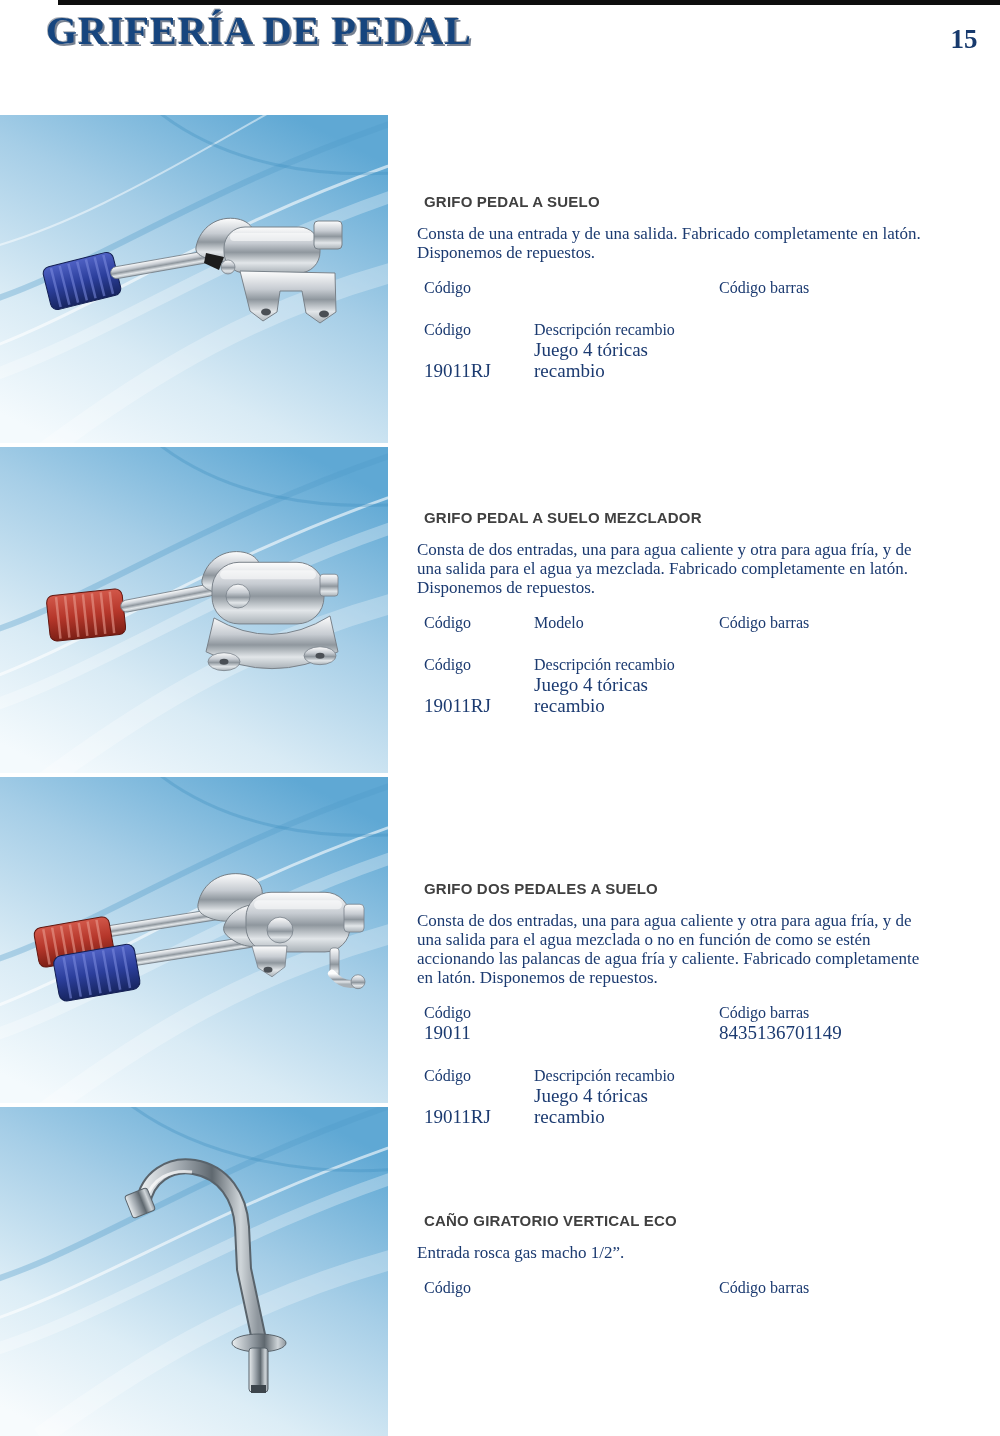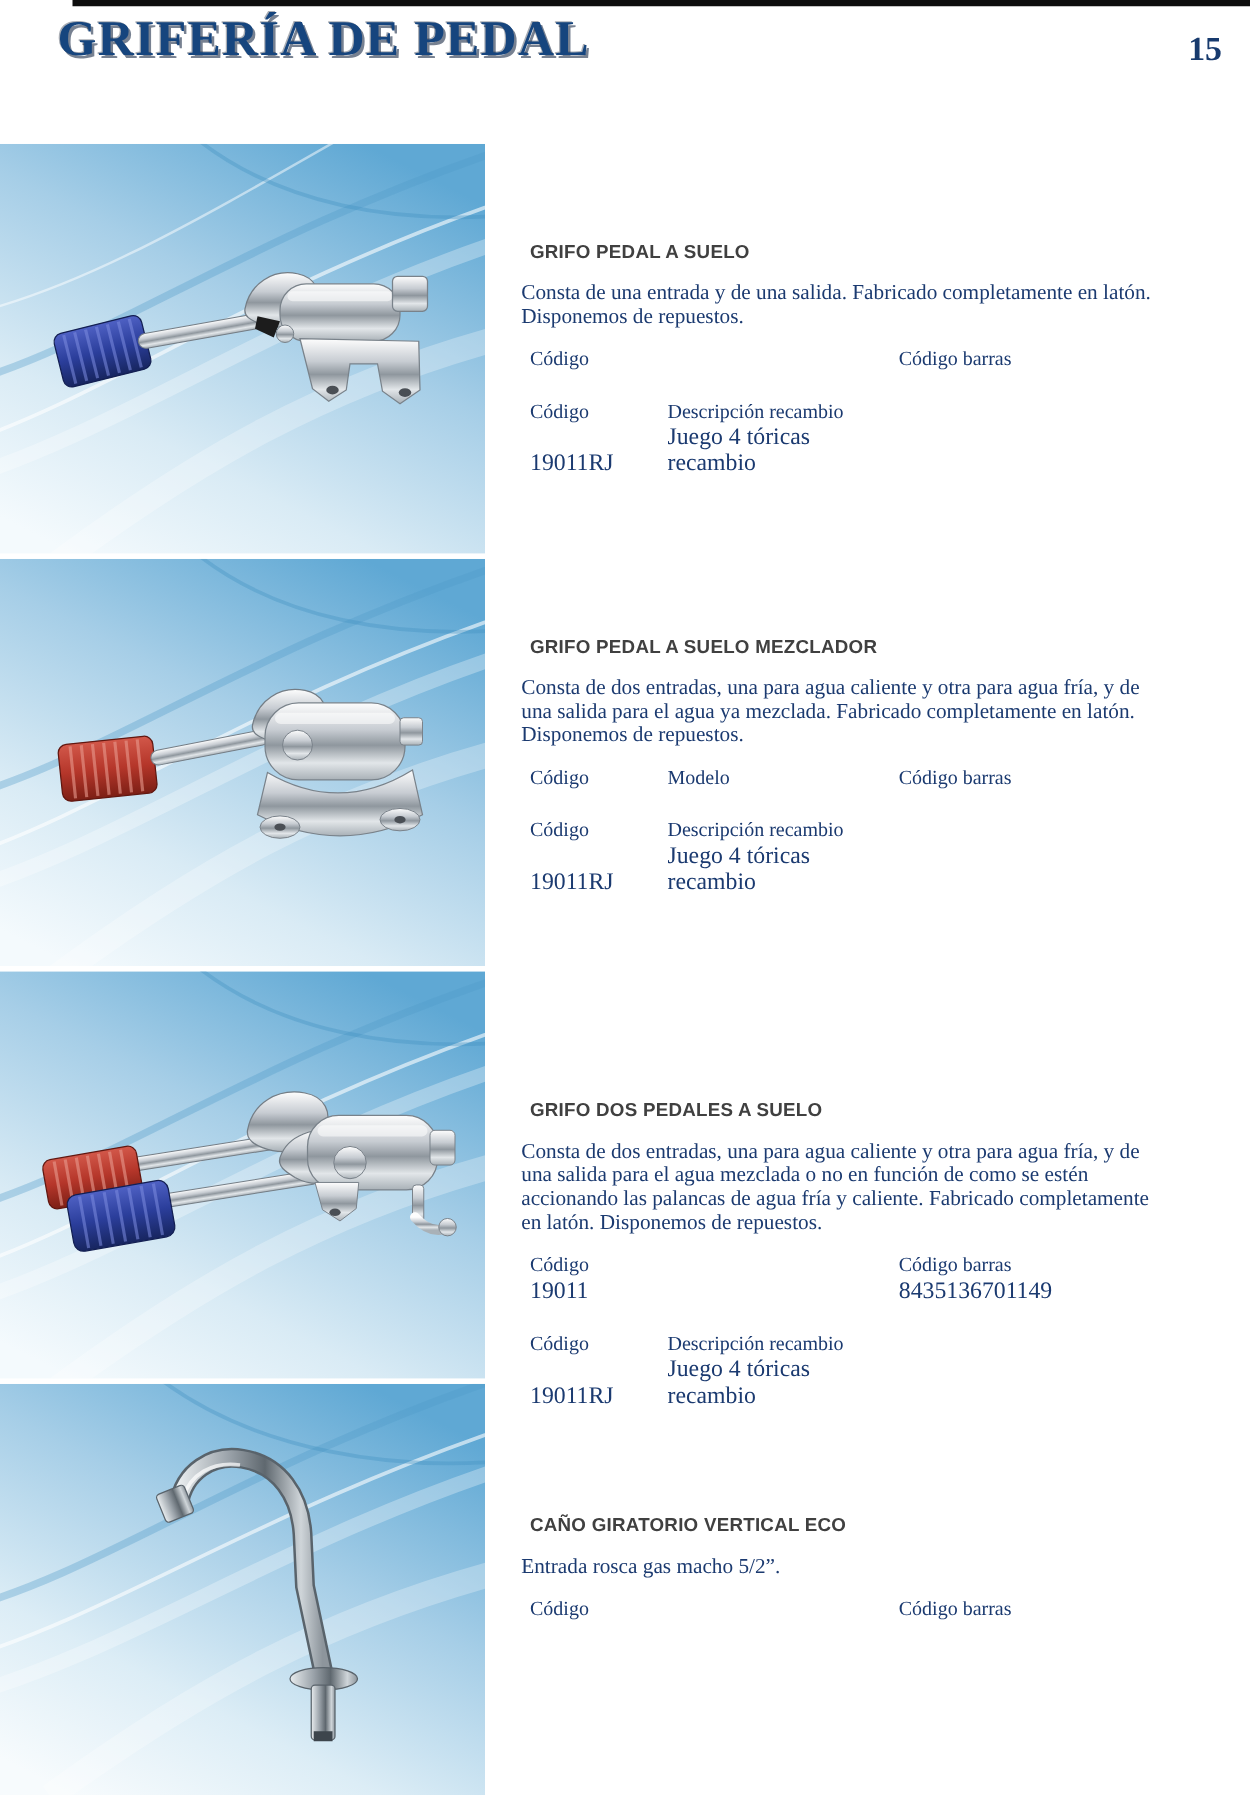--- a/index.html
+++ b/index.html
@@ -345,19 +345,19 @@
   </div>
   <div class="trow values">
     <span class="tc1">19011RJ</span>
     <span class="tc2">Juego 4 tóricas recambio</span>
     <span class="tc3"></span>
   </div>
 </section>
 
 <section class="product" id="sec4">
   <h2>CAÑO GIRATORIO VERTICAL ECO</h2>
-  <p class="desc">Entrada rosca gas macho 5/2”.</p>
+  <p class="desc">Entrada rosca gas macho 1/2”.</p>
   <div class="trow labels first">
     <span class="tc1">Código</span>
     <span class="tc2"></span>
     <span class="tc3">Código barras</span>
   </div>
 </section>
 
 </body></html>

